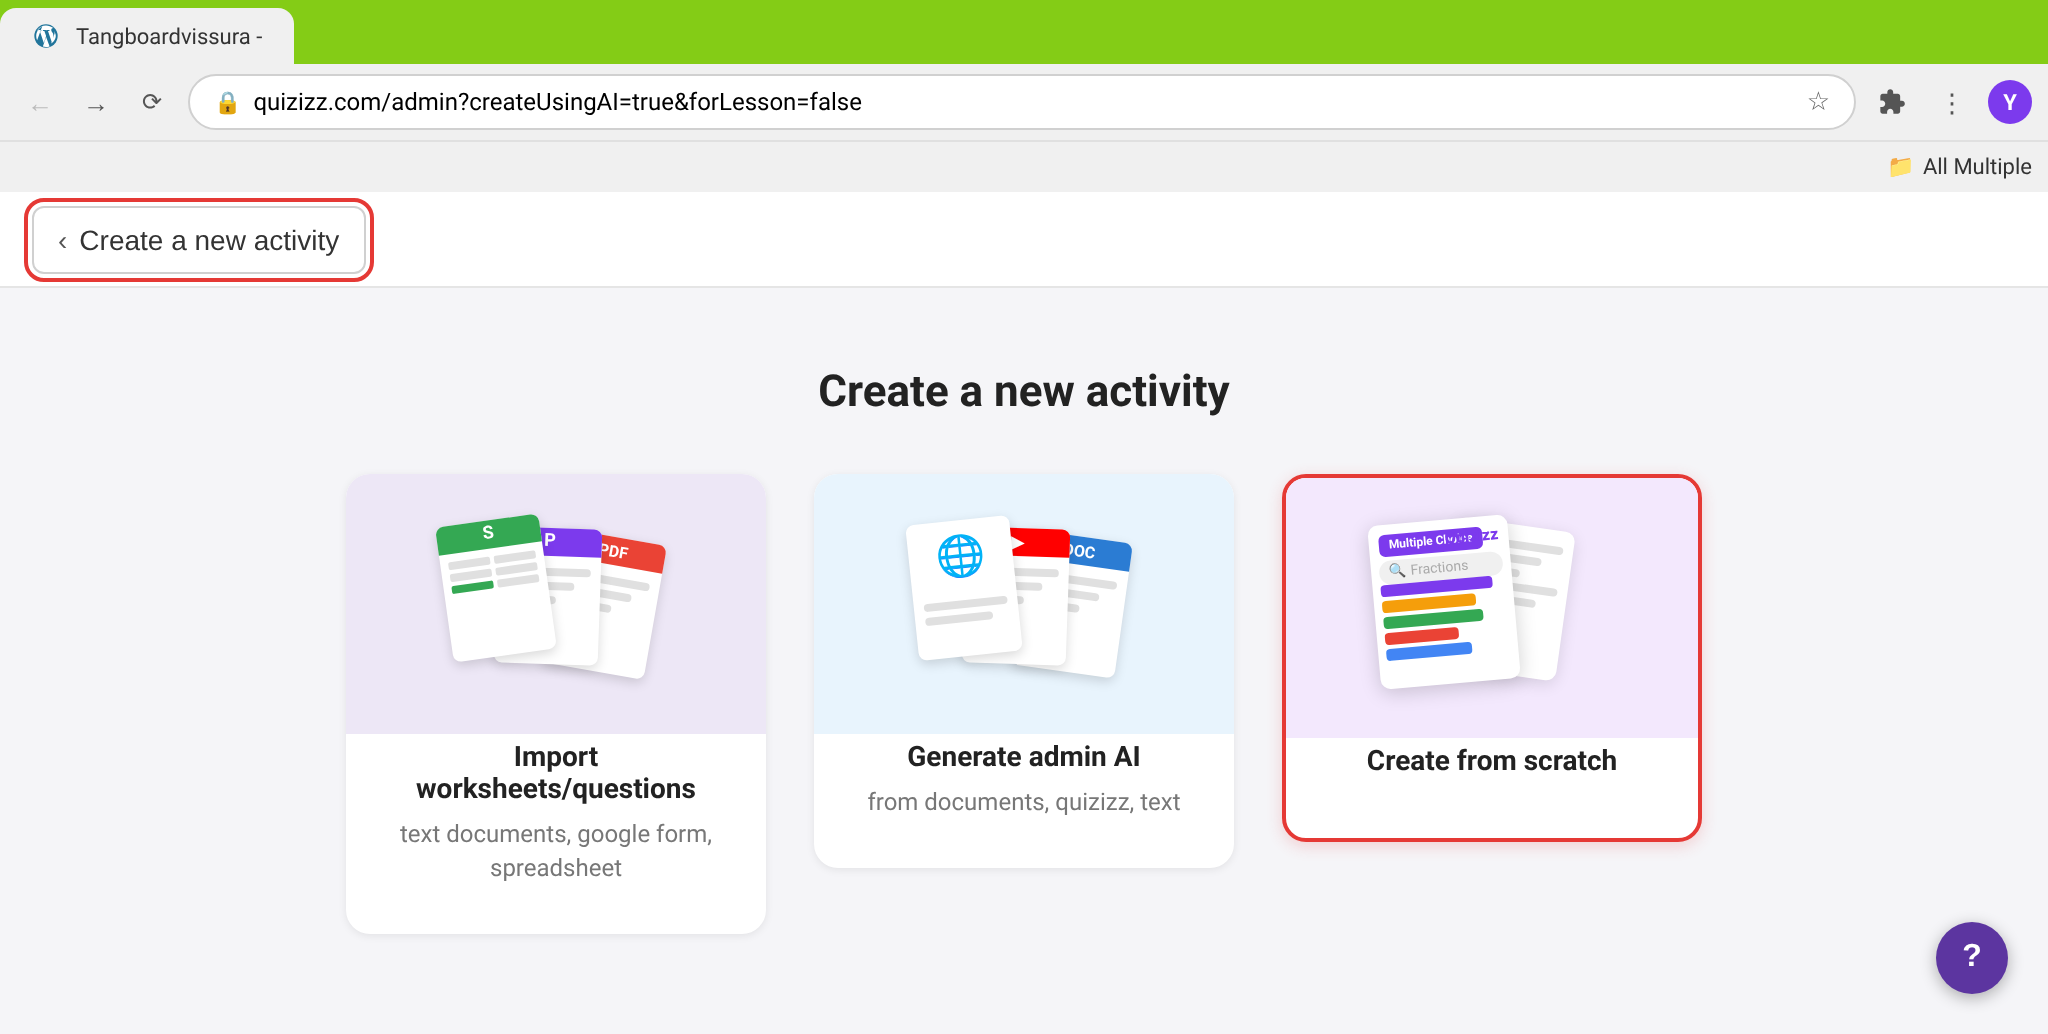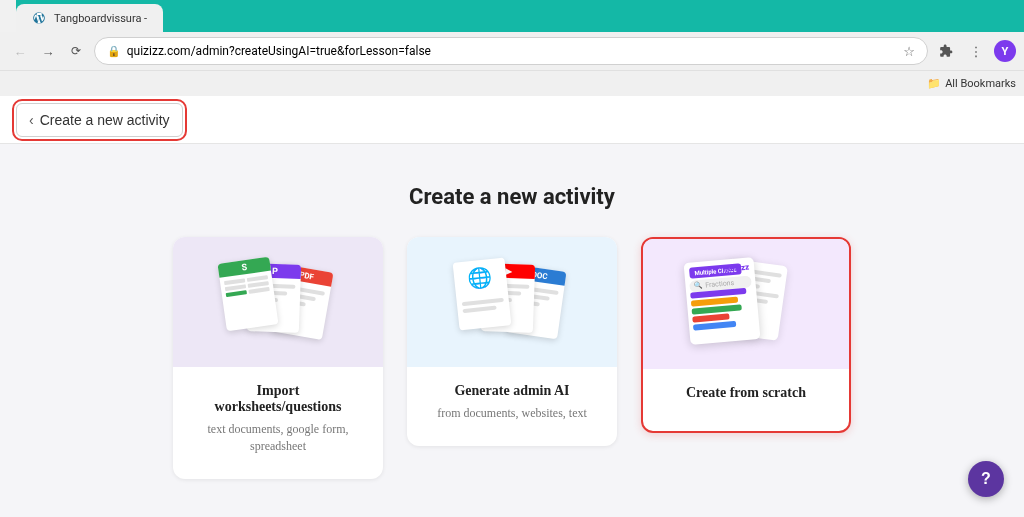--- a/index.html
+++ b/index.html
@@ -19,21 +19,21 @@
     .browser-actions { display: flex; gap: 6px; align-items: center; }
     .browser-action-btn { width: 24px; height: 24px; border: none; background: none; cursor: pointer; border-radius: 4px; display: flex; align-items: center; justify-content: center; color: #555; font-size: 13px; }
     .profile-circle { width: 22px; height: 22px; border-radius: 50%; background: #7c3aed; display: flex; align-items: center; justify-content: center; color: white; font-size: 11px; font-weight: bold; }
 
     .bookmarks-bar { display: flex; align-items: center; padding: 3px 8px; height: 26px; background: #f0f0f0; border-top: 1px solid #e0e0e0; }
     .bookmarks-bar-spacer { flex: 1; }
     .bookmarks-folder { display: flex; align-items: center; gap: 4px; font-size: 11px; color: #333; cursor: pointer; }
     .bookmarks-icon { font-size: 11px; }
 
     
-    .tab-bar { background: #14b8a6; display: flex; align-items: flex-end; padding: 6px 0 0 0; height: 32px; margin-left: 16px; }
+    .tab-bar { background: #84cc16; display: flex; align-items: flex-end; padding: 6px 0 0 0; height: 32px; }
     .tab { background: #f0f0f0; border-radius: 8px 8px 0 0; padding: 4px 16px; display: flex; align-items: center; gap: 8px; height: 28px; font-size: 12px; color: #333; max-width: 220px; }
     .tab-wp-icon { width: 14px; height: 14px; }
     .tab-label { font-size: 11px; color: #333; flex: 1; overflow: hidden; text-overflow: ellipsis; white-space: nowrap; }
 
     
     .app-header { background: #fff; border-bottom: 1px solid #e5e5e5; padding: 0 16px; height: 48px; display: flex; align-items: center; }
     .back-button { display: flex; align-items: center; gap: 6px; cursor: pointer; padding: 8px 12px; border: 1.5px solid #d0d0d0; border-radius: 6px; background: #fff; font-size: 14px; color: #333; outline: 2px solid #e53935; outline-offset: 2px; }
     .back-arrow { font-size: 14px; color: #555; }
 
     .main-content { background: #f5f5f8; min-height: 430px; display: flex; flex-direction: column; align-items: center; padding-top: 40px; }
@@ -43,21 +43,21 @@
     .cards-container { display: flex; gap: 24px; align-items: flex-start; }
 
     .card { background: #fff; border-radius: 12px; width: 210px; padding: 0 0 24px 0; display: flex; flex-direction: column; align-items: center; box-shadow: 0 1px 4px rgba(0,0,0,0.08); cursor: pointer; overflow: hidden; }
     .card.selected { border: 2.5px solid #e53935; box-shadow: 0 2px 8px rgba(229,57,53,0.2); }
 
     .card-illustration { width: 100%; height: 130px; display: flex; align-items: center; justify-content: center; position: relative; overflow: hidden; }
     .card-illustration.import-bg { background: #ede7f6; }
     .card-illustration.ai-bg { background: #e8f4fd; }
     .card-illustration.scratch-bg { background: #f3e8fd; }
 
-    .card-body { padding: 16px 20px 0 20px; text-align: center; font-family: Liberation Serif, serif; }
+    .card-body { padding: 4px 20px 0 20px; text-align: center; }
     .card-title { font-size: 14px; font-weight: 700; color: #222; margin-bottom: 6px; }
     .card-desc { font-size: 12px; color: #777; line-height: 1.4; }
 
     
     .doc-stack { position: relative; width: 110px; height: 100px; }
 
     
     .help-btn { position: fixed; bottom: 20px; right: 20px; width: 36px; height: 36px; border-radius: 50%; background: #5c35a0; color: white; border: none; font-size: 16px; font-weight: bold; cursor: pointer; display: flex; align-items: center; justify-content: center; box-shadow: 0 2px 8px rgba(0,0,0,0.3); }
 
     
@@ -104,21 +104,21 @@
       </button>
       <button class="browser-action-btn">⋮</button>
       <div class="profile-circle">Y</div>
     </div>
   </div>
 
   <div class="bookmarks-bar">
     <div class="bookmarks-bar-spacer"></div>
     <div class="bookmarks-folder">
       <span class="bookmarks-icon">📁</span>
-      <span>All Bookmarks</span>
+      <span>All Multiple</span>
     </div>
   </div>
 </div>
 
 <div class="app-header">
   <button class="back-button">
     <span class="back-arrow">‹</span>
     <span>Create a new activity</span>
   </button>
 </div>
@@ -207,21 +207,21 @@
             </div>
             <div class="doc-lines">
               <div class="doc-line full"></div>
               <div class="doc-line medium"></div>
             </div>
           </div>
         </div>
       </div>
       <div class="card-body">
         <div class="card-title">Generate admin AI</div>
-        <div class="card-desc">from documents, websites, text</div>
+        <div class="card-desc">from documents, quizizz, text</div>
       </div>
     </div>
 
     <div class="card selected">
       <div class="card-illustration scratch-bg">
         <div style="position:relative; width:130px; height:105px;">
 
           <div style="position:absolute; width:60px; height:75px; top:10px; left:42px; transform:rotate(8deg); background:#fff; border-radius:5px; box-shadow:0 2px 8px rgba(0,0,0,0.12);">
             <div class="doc-lines" style="padding-top:8px;">
               <div class="doc-line full"></div>

